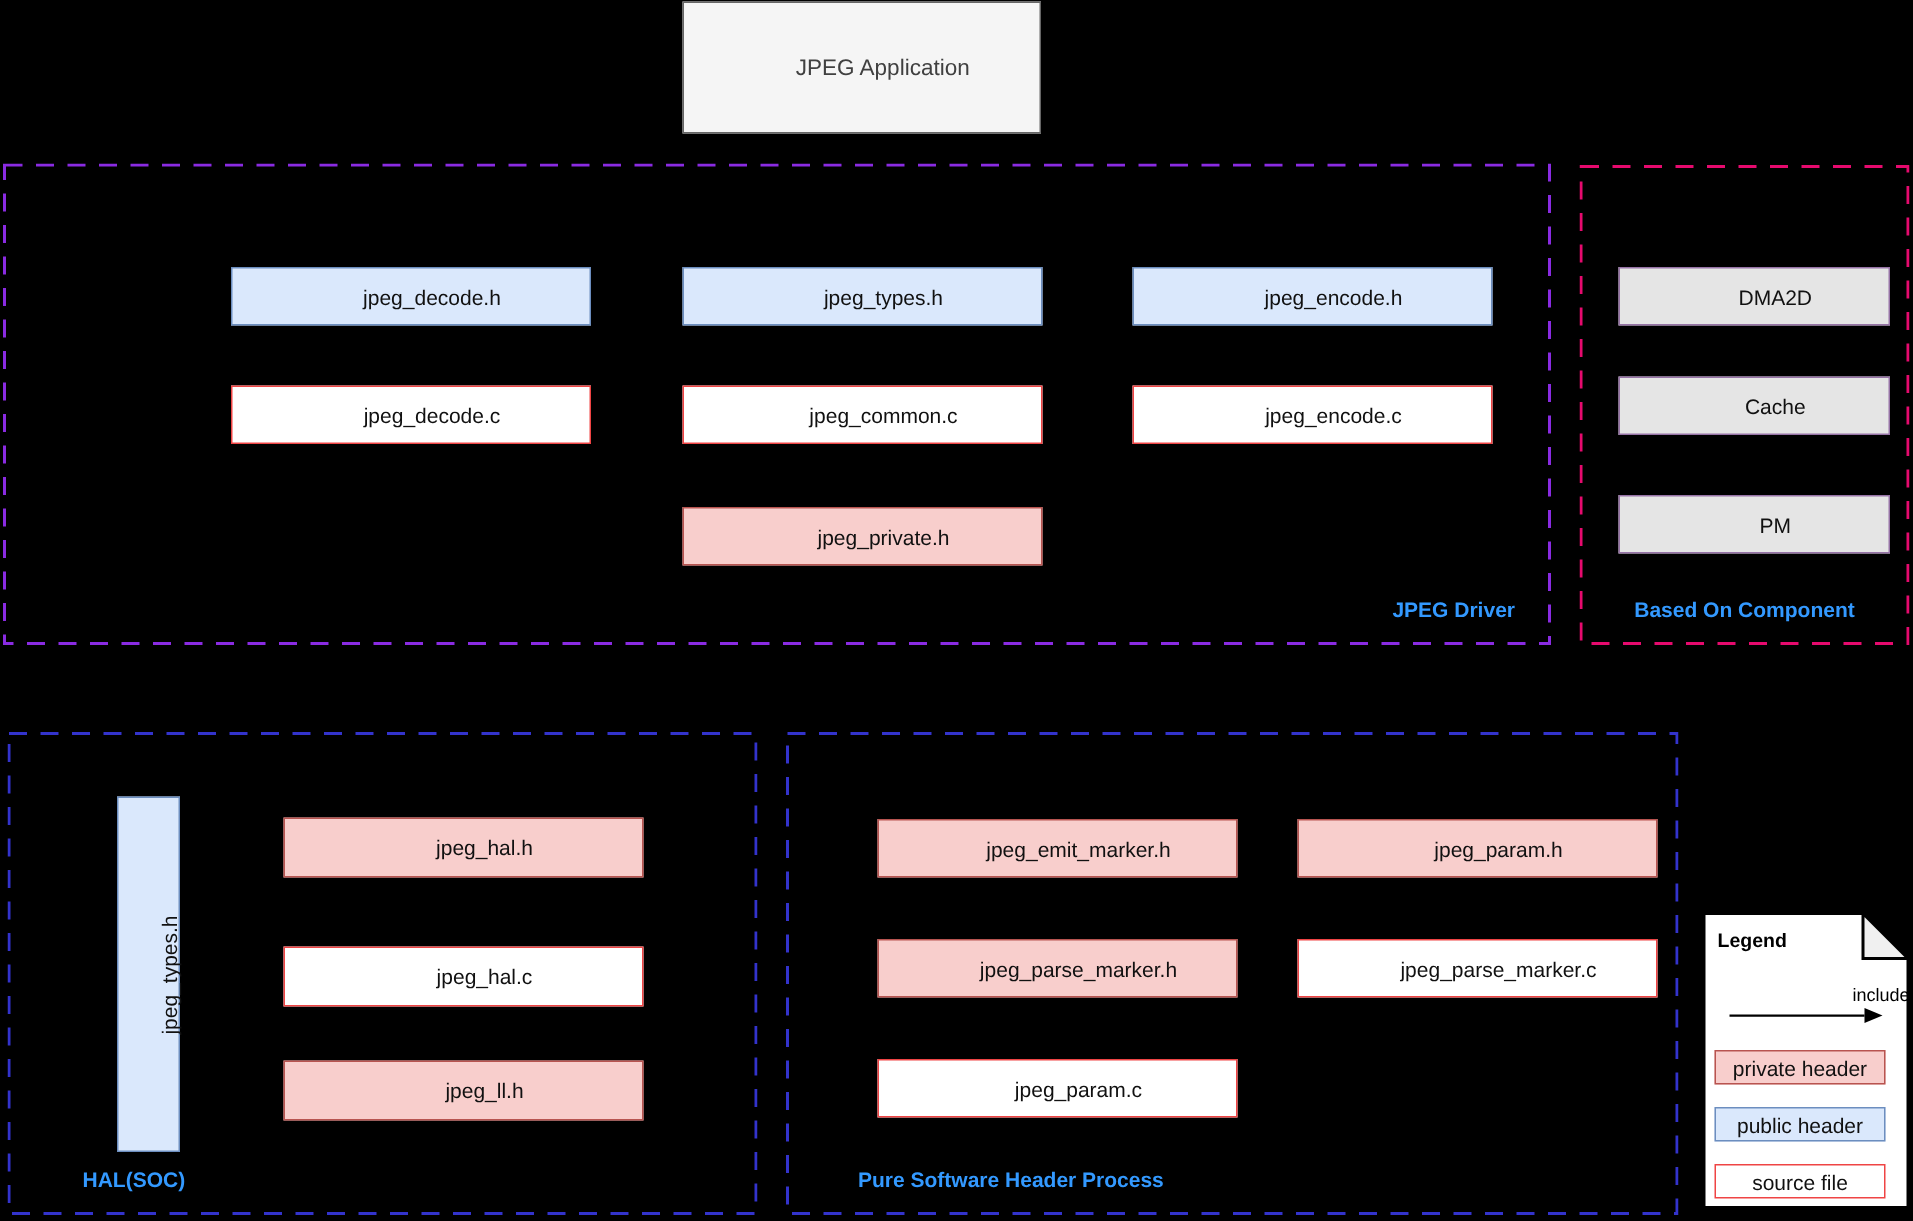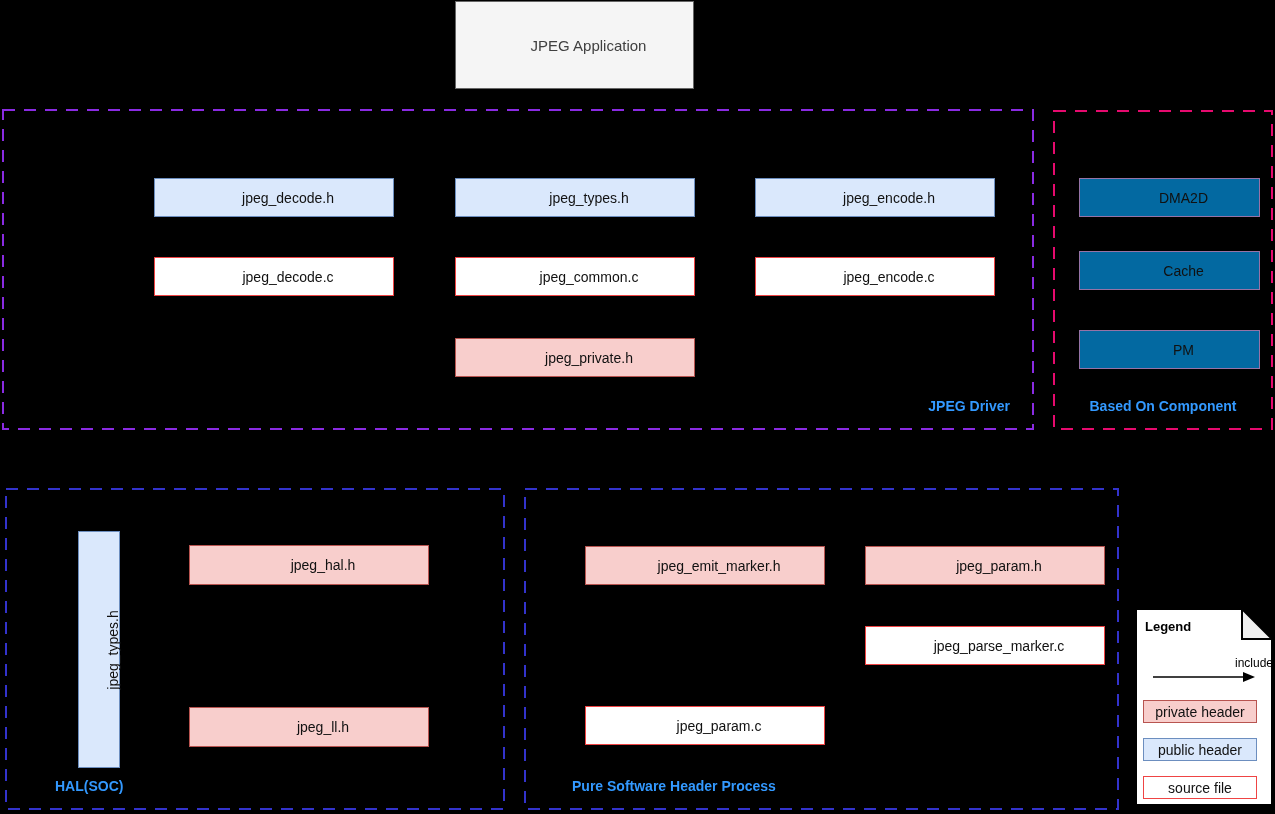--- a/index.html
+++ b/index.html
@@ -9,21 +9,21 @@
     background: #000; overflow: hidden;
   }
   .box {
     position: absolute; box-sizing: border-box;
     display: flex; align-items: center; justify-content: center;
     font-size: 14px; color: #111; text-align: center; padding-left: 28px;
   }
   .public    { background: #dae8fc; border: 1px solid #6c8ebf; }
   .private   { background: #f8cecc; border: 1px solid #b85450; }
   .source    { background: #ffffff; border: 1px solid #ef4444; }
-  .component { background: #0369a1; border: 1px solid #9673a6; }
+  .component { background: #e5e5e5; border: 1px solid #9673a6; }
   .appbox {
     background: #f5f5f5; border: 1px solid #666666;
     color: #404040; font-size: 15px;
   }
   .container { position: absolute; box-sizing: border-box; }
   .dash { position: absolute; left: 0; top: 0; width: 100%; height: 100%; display: block; }
   .dash rect {
     fill: none; stroke-width: 2; stroke-dasharray: 12 9;
     x: 1px; y: 1px; width: calc(100% - 2px); height: calc(100% - 2px);
   }
@@ -108,35 +108,41 @@
   <div class="container" style="left:5px; top:488px; width:500px; height:322px;">
     <svg class="dash">
       <rect x="1" y="1" width="99.6%" height="99.3%" style="stroke:#3333cc"></rect>
     </svg>
     <div class="box public vbox" style="left:73px; top:43px; width:42px; height:237px;">
       <span>jpeg_types.h</span>
     </div>
     <div class="box private" style="left:184px; top:57px; width:240px; height:40px;">
       <span>jpeg_hal.h</span>
     </div>
+    <div class="box source" style="left:184px; top:143px; width:240px; height:40px;">
+      <span>jpeg_hal.c</span>
+    </div>
     <div class="box private" style="left:184px; top:219px; width:240px; height:40px;">
       <span>jpeg_ll.h</span>
     </div>
     <div class="container-label" style="left:50px; bottom:16px;">HAL(SOC)</div>
   </div>
 
   <div class="container" style="left:524px; top:488px; width:595px; height:322px;">
     <svg class="dash">
       <rect x="1" y="1" width="99.6%" height="99.3%" style="stroke:#3333cc"></rect>
     </svg>
     <div class="box private" style="left:61px; top:58px; width:240px; height:39px;">
       <span>jpeg_emit_marker.h</span>
     </div>
     <div class="box private" style="left:341px; top:58px; width:240px; height:39px;">
       <span>jpeg_param.h</span>
+    </div>
+    <div class="box private" style="left:61px; top:138px; width:240px; height:39px;">
+      <span>jpeg_parse_marker.h</span>
     </div>
     <div class="box source" style="left:341px; top:138px; width:240px; height:39px;">
       <span>jpeg_parse_marker.c</span>
     </div>
     <div class="box source" style="left:61px; top:218px; width:240px; height:39px;">
       <span>jpeg_param.c</span>
     </div>
     <div class="container-label" style="left:48px; bottom:16px;">Pure Software Header Process</div>
   </div>
 

